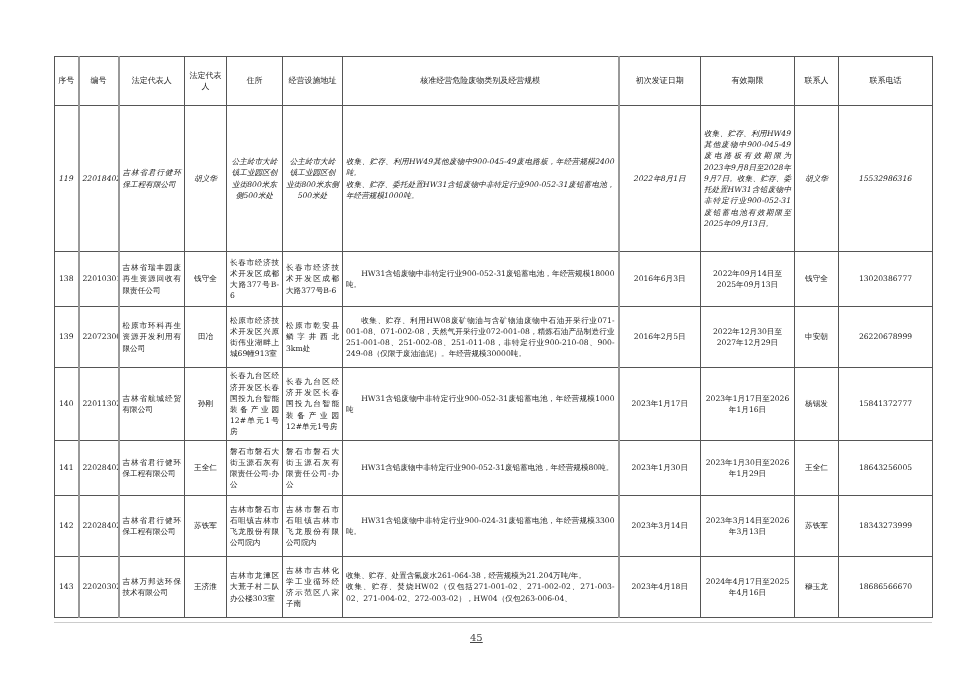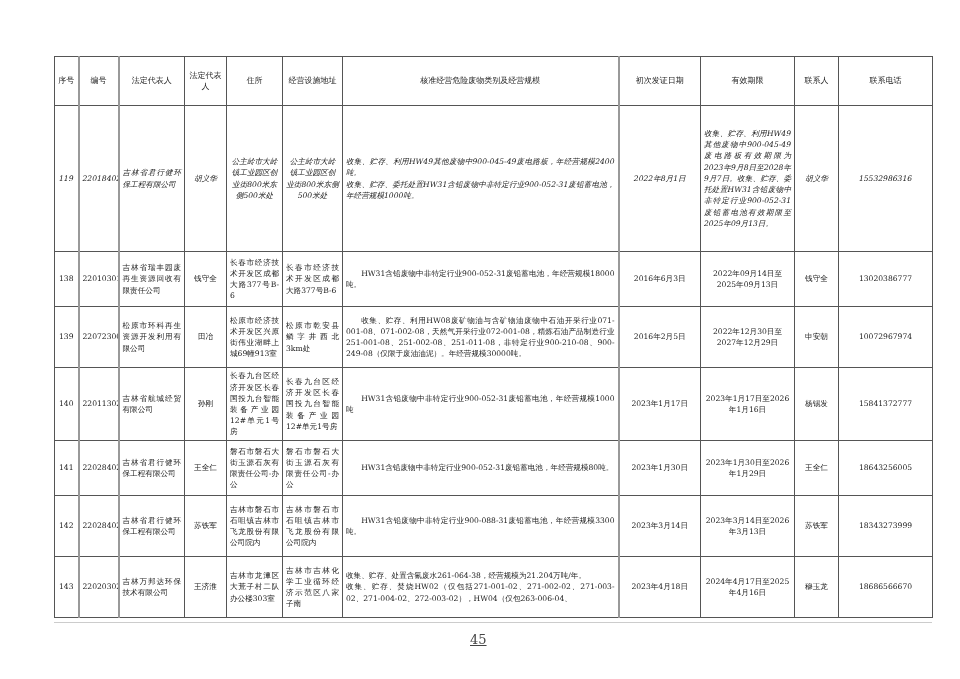--- a/index.html
+++ b/index.html
@@ -17,21 +17,21 @@
   .row137 td { height: 143px; font-style: italic; }
   .row138 td { height: 52px; }
   .row139 td { height: 58px; }
   .row140 td { height: 70px; }
   .row141 td { height: 52px; }
   .row142 td { height: 58px; }
   .row143 td { height: 58px; vertical-align: top; }
   .row143 td.mid { vertical-align: middle; }
   .pre { white-space: pre-line; margin-left: 18px; }
   .indent { text-indent: 2em; }
-  .pageno { position: absolute; left: 470px; top: 632px; font-size: 13px; color: #444; text-decoration: underline; }
+  .pageno { position: absolute; left: 470px; top: 632px; font-size: 10px; color: #444; text-decoration: underline; }
   .bottom-line { position: absolute; left: 54px; top: 622px; width: 878px; border-top: 1px solid #ccc; }
 </style>
 </head>
 <body>
 
 <div class="page">
   <table class="grid">
     <colgroup>
       <col style="width:24px">
         <col style="width:40px">
@@ -92,21 +92,21 @@
         <td class="c">139</td>
         <td class="sep-l">2207230098</td>
         <td class="sep-l j">松原市环科再生资源开发利用有限公司</td>
         <td class="c">田冶</td>
         <td class="j">松原市经济技术开发区兴原街伟业湖畔上城69幢913室</td>
         <td class="j">松原市乾安县鳞字井西北3km处</td>
         <td class="j indent">收集、贮存、利用HW08废矿物油与含矿物油废物中石油开采行业071-001-08、071-002-08，天然气开采行业072-001-08，精炼石油产品制造行业251-001-08、251-002-08、251-011-08，非特定行业900-210-08、900-249-08（仅限于废油油泥）。年经营规模30000吨。</td>
         <td class="sep-l c">2016年2月5日</td>
         <td class="c">2022年12月30日至2027年12月29日</td>
         <td class="c">申安朝</td>
-        <td class="c">10072967974</td>
+        <td class="c">26220678999</td>
       </tr>
       <tr class="row140">
         <td class="c">140</td>
         <td class="sep-l">2201130209</td>
         <td class="sep-l j">吉林省航城经贸有限公司</td>
         <td class="c">孙刚</td>
         <td class="j">长春九台区经济开发区长春国投九台智能装备产业园12#单元1号房</td>
         <td class="j">长春九台区经济开发区长春国投九台智能装备产业园12#单元1号房</td>
         <td class="j indent">HW31含铅废物中非特定行业900-052-31废铅蓄电池，年经营规模1000吨</td>
         <td class="sep-l c">2023年1月17日</td>
@@ -127,21 +127,21 @@
         <td class="c">王全仁</td>
         <td class="c">18643256005</td>
       </tr>
       <tr class="row142">
         <td class="c">142</td>
         <td class="sep-l">2202840211</td>
         <td class="sep-l j">吉林省君行健环保工程有限公司</td>
         <td class="c">苏铁军</td>
         <td class="j">吉林市磐石市石咀镇吉林市飞龙股份有限公司院内</td>
         <td class="j">吉林市磐石市石咀镇吉林市飞龙股份有限公司院内</td>
-        <td class="j indent">HW31含铅废物中非特定行业900-088-31废铅蓄电池，年经营规模3300吨。</td>
+        <td class="j indent">HW31含铅废物中非特定行业900-024-31废铅蓄电池，年经营规模3300吨。</td>
         <td class="sep-l c">2023年3月14日</td>
         <td class="c">2023年3月14日至2026年3月13日</td>
         <td class="c">苏铁军</td>
         <td class="c">18343273999</td>
       </tr>
       <tr class="row143">
         <td class="c mid">143</td>
         <td class="sep-l mid">2202030212</td>
         <td class="sep-l j mid">吉林万邦达环保技术有限公司</td>
         <td class="c mid">王济淮</td>

